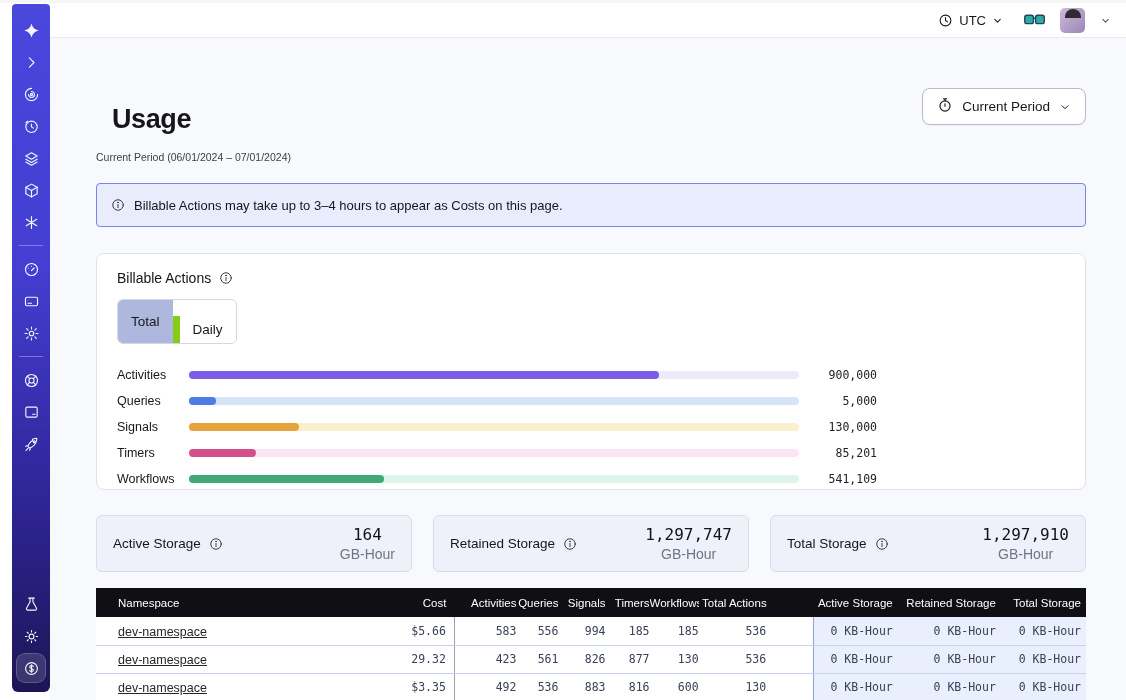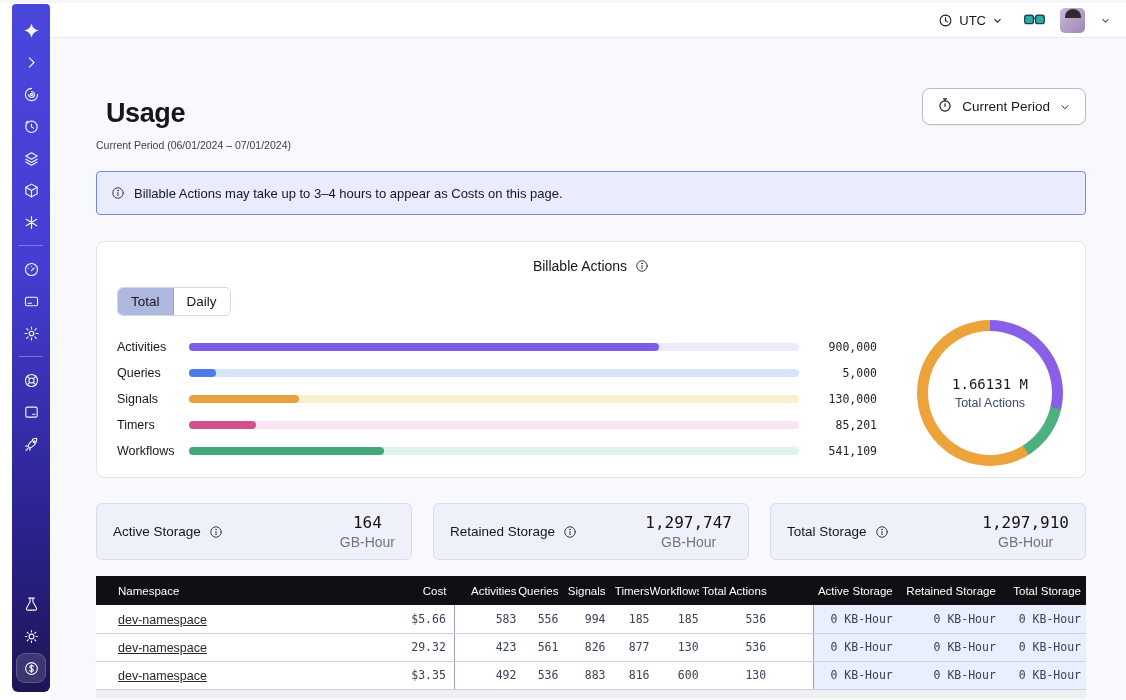--- a/index.html
+++ b/index.html
@@ -39,45 +39,45 @@
     background:linear-gradient(135deg,#CDBAD9 0%,#9C87B4 100%); position:relative;}
   .av-head{ width:9px;height:9px;border-radius:50%;background:#4A332A;margin:4px auto 0;}
   .av-body{ width:16px;height:9px;border-radius:8px 8px 0 0;background:#2E2B33;margin:1px auto 0;}
 
   
   .main{
     position:absolute; left:50px; top:38px; right:0; bottom:0;
     background:#F8F9FC; padding:0 40px 0 46px; overflow:hidden;
   }
   .page-header{ display:flex; justify-content:space-between; align-items:flex-start; margin-top:50px;}
-  .page-title{ font-size:27px; font-weight:600; letter-spacing:-.4px; margin:10px; color:#15151B;}
+  .page-title{ font-size:27px; font-weight:600; letter-spacing:-.4px; margin:16px; color:#15151B;}
   .page-subtitle{ margin-top:7px; font-size:10.5px; color:#3E3E49;}
   .period-btn{
     display:flex; align-items:center; gap:9px; height:37px; padding:0 14px;
     background:#fff; border:1px solid #B9BCC8; border-radius:8px; font-family:inherit;
     font-size:13.5px; font-weight:500; color:#17171D; cursor:pointer; box-shadow:0 1px 1px rgba(20,20,40,.04);
   }
 
   .banner{
     margin-top:20px; height:44px; background:#E8ECFC; border:1px solid #7A85E8; border-radius:4px;
     display:flex; align-items:center; gap:9px; padding:0 14px; font-size:13px; color:#16161E;
   }
 
   .info-icon{ display:inline-flex; align-items:center;}
   .info-icon svg{ width:14px; height:14px; stroke:#24242C; fill:none; stroke-width:1.5; stroke-linecap:round;}
 
   
   .card{
     margin-top:26px; background:#fff; border:1px solid #E2E3E9; border-radius:8px;
     padding:16px 20px; height:237px; position:relative;
   }
-  .card-title-row{ display:flex; align-items:center; gap:8px; font-size:14px; color:#15151B;justify-content:center;}
+  .card-title-row{ display:flex; align-items:center; gap:8px; font-size:14px; color:#15151B;}
   .tabs{ margin-top:13px; display:inline-flex; border:1px solid #D5D6DE; border-radius:6px; overflow:hidden; background:#fff;}
   .tab{ padding:6px 13px; font-size:13.5px; color:#17171D; background:#fff; border:none; cursor:pointer; font-family:inherit;}
-  .tab + .tab{ border-left:1px solid #84cc16;}
+  .tab + .tab{ border-left:7px solid #84cc16;margin-top:16px;}
   .tab.active{ background:#AEB8DE;}
 
   .bars{ margin-top:18px; margin-right:188px;}
   .bar-row{ display:flex; align-items:center; height:26px;}
   .bar-label{ width:72px; font-size:12.5px; color:#17171D;}
   .bar-track{ flex:1; height:8px; border-radius:4px; position:relative; margin-right:14px;}
   .bar-fill{ position:absolute; left:0; top:0; height:8px; border-radius:4px;}
   .bar-value{ width:64px; text-align:right; font-family:"DejaVu Sans Mono", monospace; font-size:11.5px; color:#22222A;}
 
   .donut{ position:absolute; right:22px; top:78px; width:146px; height:146px; border-radius:50%;}
@@ -335,26 +335,20 @@
           <span class="bar-value">85,201</span>
         </div>
         <div class="bar-row">
           <span class="bar-label">Workflows</span>
           <div class="bar-track" style="background: rgb(220, 245, 232);">
             <div class="bar-fill" style="width: 32%; background: rgb(66, 168, 120);"></div>
           </div>
           <span class="bar-value">541,109</span>
         </div>
       </div>
-    <div class="donut" id="donut" style="background: conic-gradient(rgb(138, 95, 232) 0deg, rgb(138, 95, 232) 103deg, rgb(78, 176, 126) 103deg, rgb(78, 176, 126) 148deg, rgb(236, 163, 59) 148deg, rgb(236, 163, 59) 360deg);">
-      <div class="donut-hole">
-        <div class="donut-value">1.66131 M</div>
-        <div class="donut-sub">Total Actions</div>
-      </div>
-    </div>
   </section>
 
   <div class="storage-row" id="storage-row">
       <div class="storage-card">
         <div class="storage-label">
           <span>Active Storage</span>
           <span class="info-icon">
             <svg viewBox="0 0 24 24">
               <circle cx="12" cy="12" r="9"></circle>
               <path d="M12 11v5.5"></path>

